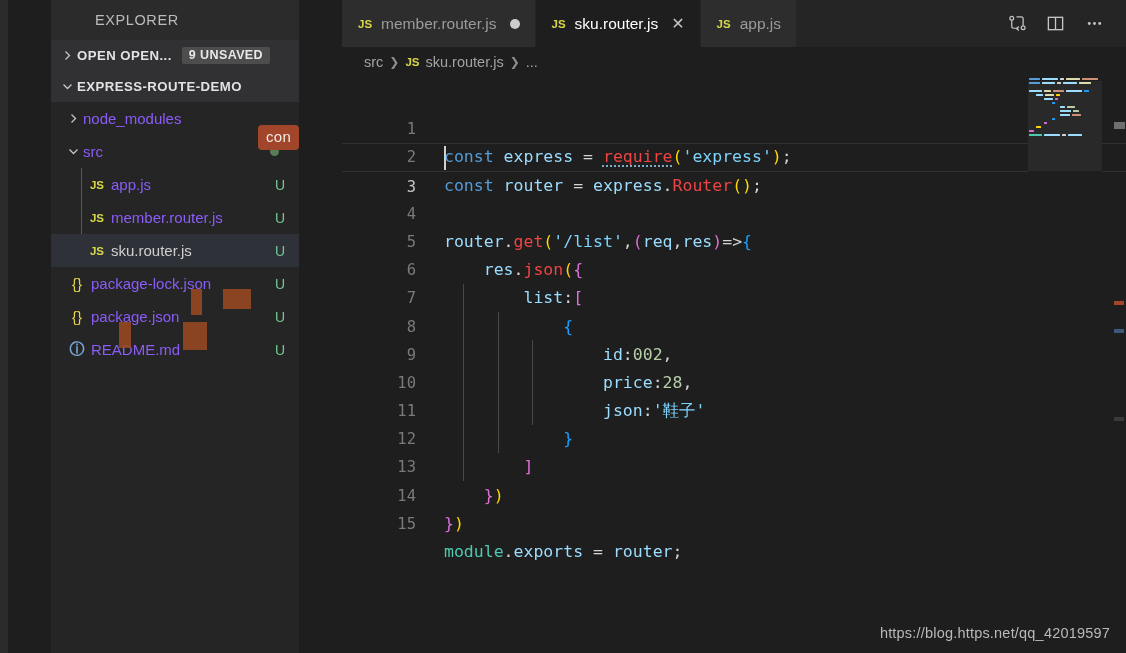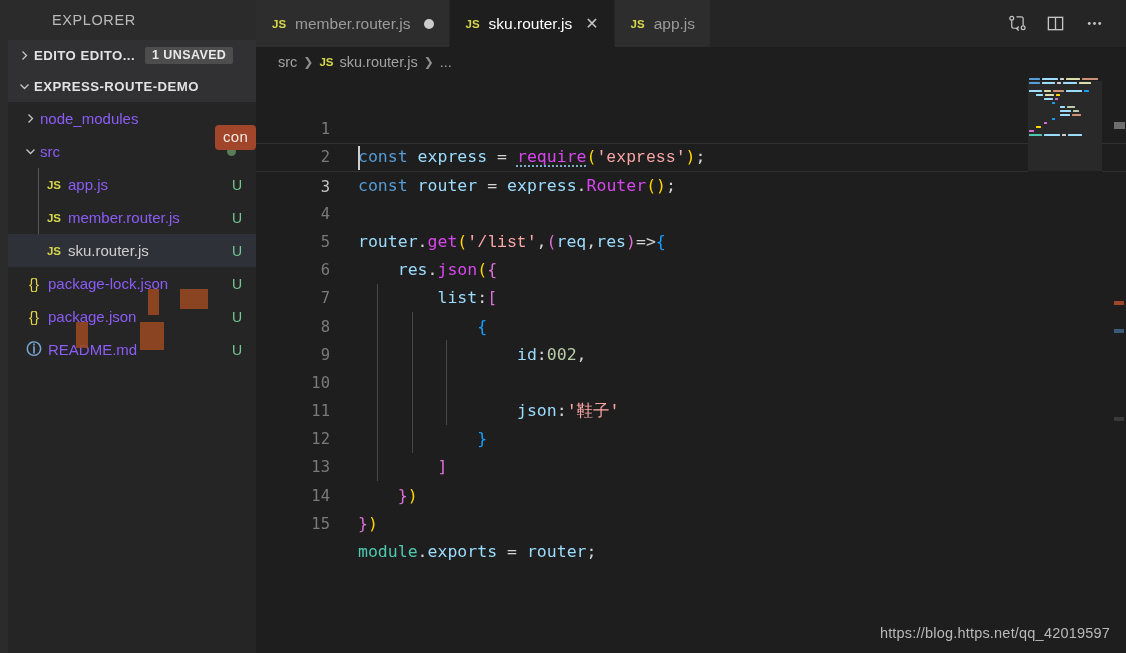--- a/index.html
+++ b/index.html
@@ -3,21 +3,21 @@
 <meta charset="utf-8">
 <style>
   * { margin:0; padding:0; box-sizing:border-box; }
   html,body { width:1126px; height:653px; overflow:hidden; }
   body {
     background:#1e1e1e;
     font-family:"Liberation Sans", sans-serif;
     color:#cccccc;
     -webkit-font-smoothing:antialiased;
   }
-  #app { position:relative; width:1126px; height:458px; display:flex; }
+  #app { position:relative; width:1126px; height:458px; display:flex;gap:43px; }
 
   
   .activity-strip {
     width:8px; height:653px; background:#2b2b2b; flex:0 0 8px;
   }
 
   
   .sidebar {
     width:248px; flex:0 0 248px; height:653px;
     background:#252526; position:relative;
@@ -139,22 +139,22 @@
   .cursor {
     position:absolute; left:102px; top:2px; width:2px; height:24px;
     background:#cfcfcf;
   }
   
   .iguide { position:absolute; width:1px; background:#484848; left:0; }
 
   
   .k   { color:#569cd6; }   
   .var { color:#9cdcfe; }   
-  .fn  { color:#d946ef; }   
-  .str { color:#fca5a5;font-family:Liberation Mono, monospace; }   
+  .fn  { color:#ef4444; }   
+  .str { color:#7dd3fc; }   
   .num { color:#b5cea8; }   
   .op  { color:#d4d4d4; }   
   .p1  { color:#ffd700; }   
   .p2  { color:#da70d6; }   
   .p3  { color:#179fff; }   
   .cls { color:#4ec9b0; }   
   .param { color:#9cdcfe; }
   .squig {
     text-decoration:underline dotted #9cdcfe;
     text-underline-offset:3px;
@@ -198,22 +198,22 @@
   <div class="sidebar">
 
     <div class="sidebar-title">EXPLORER</div>
 
     <div class="section-header">
       <span class="twisty">
         <svg width="11" height="11" viewBox="0 0 11 11">
             <path d="M3.5 1.5 L7.5 5.5 L3.5 9.5" fill="none" stroke="currentColor" stroke-width="1.3"></path>
           </svg>
       </span>
-      <span>EDITO EDITO...</span>
-      <span class="badge-unsaved">1 UNSAVED</span>
+      <span>OPEN OPEN...</span>
+      <span class="badge-unsaved">9 UNSAVED</span>
     </div>
 
     <div class="section-header">
       <span class="twisty">
         <svg width="11" height="11" viewBox="0 0 11 11">
             <path d="M1.5 3.5 L5.5 7.5 L9.5 3.5" fill="none" stroke="currentColor" stroke-width="1.3"></path>
           </svg>
       </span>
       <span>EXPRESS-ROUTE-DEMO</span>
     </div>
@@ -398,20 +398,21 @@
           <span class="src">            <span class="p3">{</span></span>
         </div>
 
         <div class="cline">
           <span class="ln">8</span>
           <span class="src">                <span class="var">id</span><span class="op">:</span><span class="num">002</span><span class="op">,</span></span>
         </div>
 
         <div class="cline">
           <span class="ln">9</span>
+          <span class="src">                <span class="var">price</span><span class="op">:</span><span class="num">28</span><span class="op">,</span></span>
         </div>
 
         <div class="cline">
           <span class="ln">10</span>
           <span class="src">                <span class="var">json</span><span class="op">:</span><span class="str">'鞋子'</span></span>
         </div>
 
         <div class="cline">
           <span class="ln">11</span>
           <span class="src">            <span class="p3">}</span></span>

